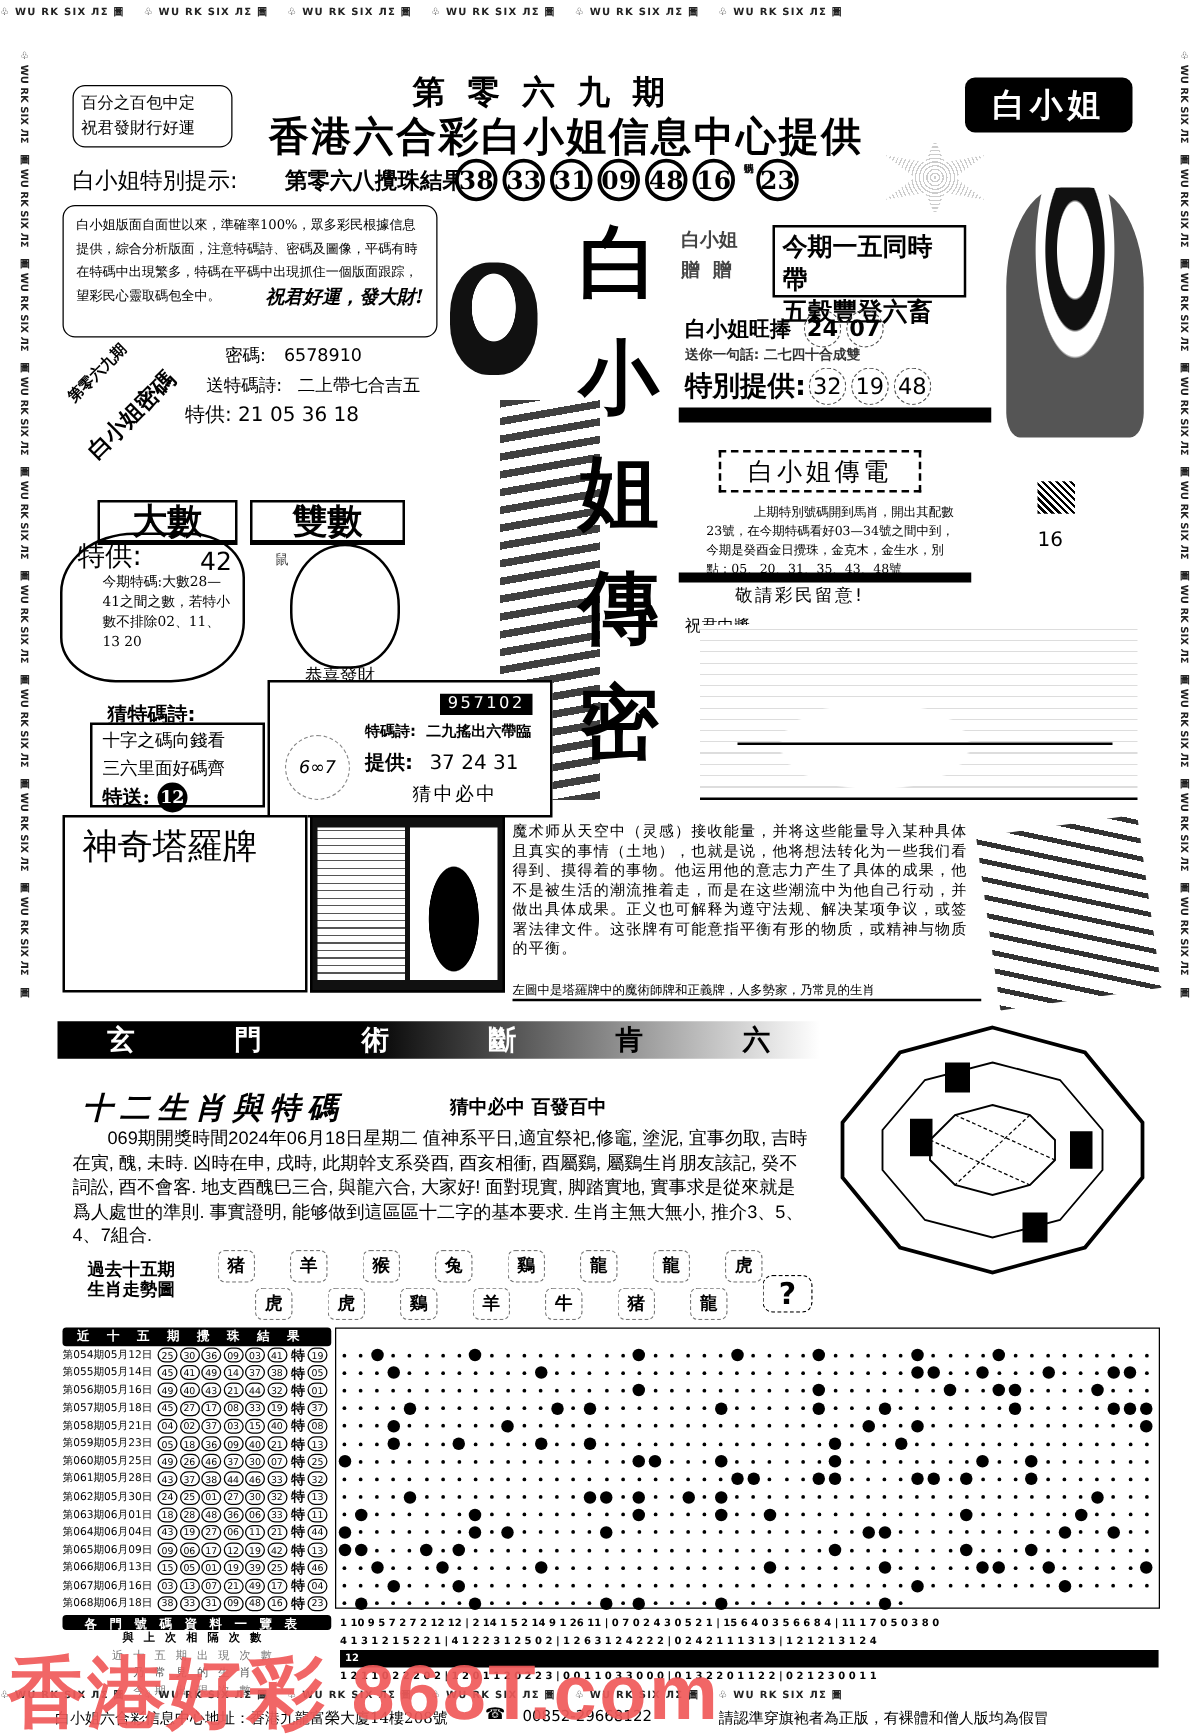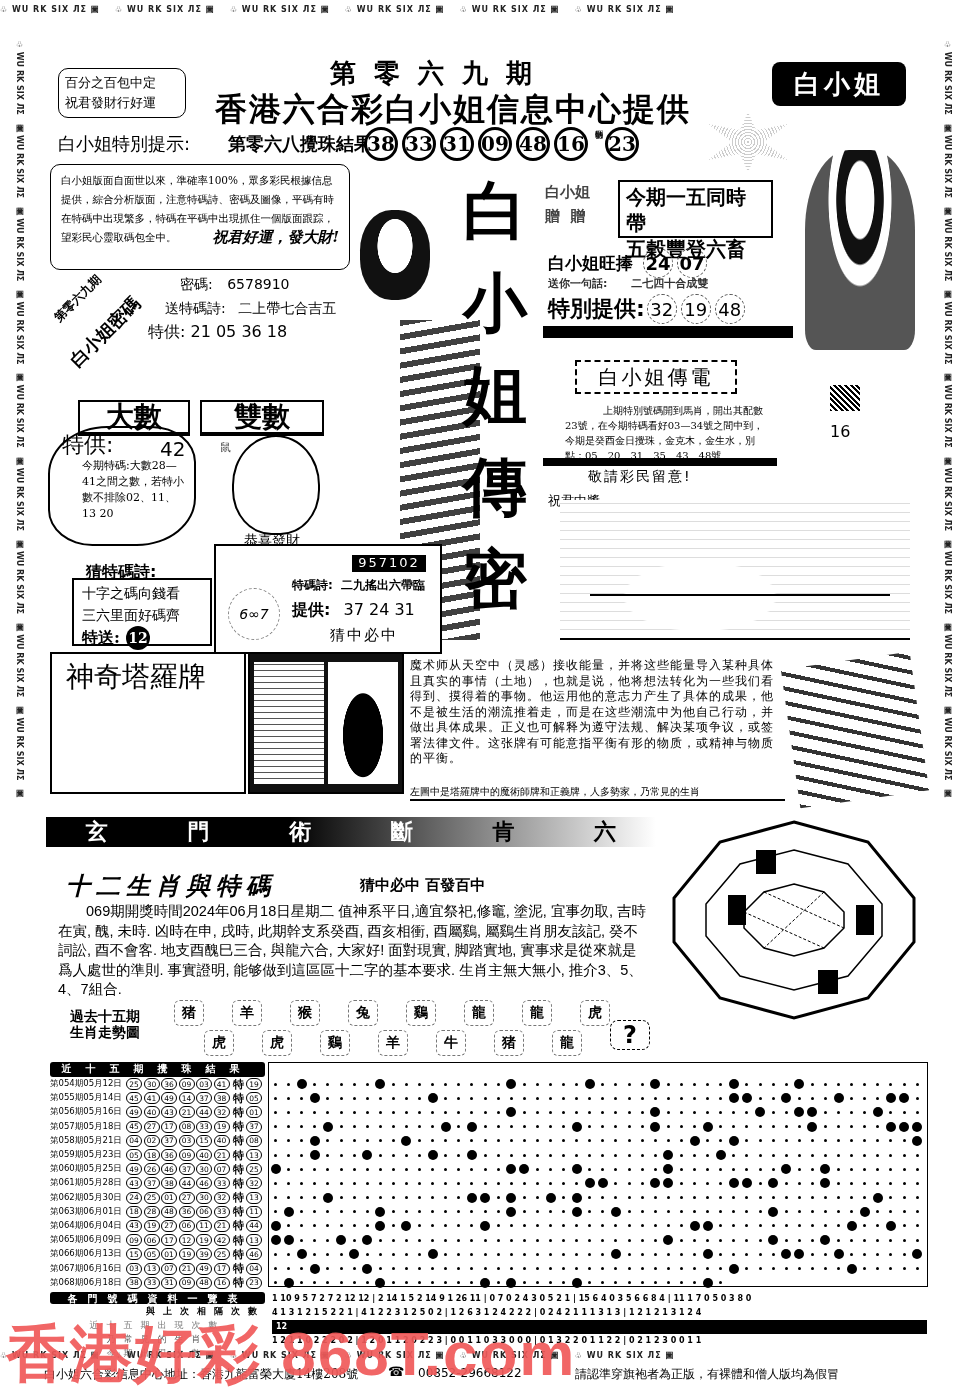--- a/index.html
+++ b/index.html
@@ -98,21 +98,21 @@
   <div>今期一五同時帶</div>
   <div>五穀豐登六畜</div>
 </div>
 <div class="abs" style="left:548px;top:248px;display:flex;align-items:center;font-size:17px;font-weight:bold">
   <span>白小姐旺捧</span>
   <span class="sball" style="margin-left:10px">24</span>
   <span class="sball">07</span>
 </div>
 <div class="abs" style="left:548px;top:276px;font-size:11px;font-weight:bold;color:#333;white-space:nowrap">
   <span>送你一句話:</span>
-  <span style="margin-left:20px">二七四十合成雙</span>
+  <span style="">二七四十合成雙</span>
 </div>
 <div class="abs" style="left:548px;top:294px;display:flex;align-items:center">
   <span style="font-size:22px;font-weight:bold">特別提供:</span>
   <span class="sball">32</span>
   <span class="sball">19</span>
   <span class="sball">48</span>
 </div>
 <div class="abs" style="left:543px;top:326px;width:250px;height:12px;background:#000"></div>
 
 <div class="abs" style="left:575px;top:360px;width:162px;height:34px;border:2px dashed #000;display:flex;align-items:center;justify-content:center;font-size:20px;letter-spacing:3px">白小姐傳電</div>
@@ -386,21 +386,21 @@
         <span class="n">33</span>
         <span class="n">31</span>
         <span class="n">09</span>
         <span class="n">48</span>
         <span class="n">16</span>
         <span class="te">特</span>
         <span class="n">23</span>
       </div>
     </div>
   <div class="black" style="height:12px;font-size:10px;font-weight:bold;letter-spacing:10px;text-align:center;border-radius:3px;margin-top:2px">各門號碼資料一覽表</div>
-  <div style="font-size:9px;font-weight:bold;letter-spacing:8px;text-align:right;line-height:14px">與上次相隔次數</div>
+  <div style="font-size:9px;font-weight:bold;letter-spacing:8px;text-align:center;line-height:14px">與上次相隔次數</div>
   <div style="font-size:9px;letter-spacing:8px;text-align:center;line-height:14px;color:#777">近十五期出現次數</div>
   <div style="font-size:9px;letter-spacing:8px;text-align:center;line-height:14px;color:#555">乃常見的生肖</div>
   <div style="font-size:9px;letter-spacing:8px;text-align:center;line-height:14px;color:#777">今期出現次數</div>
 </div>
 <div class="abs" style="left:268px;top:1062px;width:660px;height:225px;border:1px solid #000">
   <div id="dot-grid" class="grid" style="margin-top:14px">
       <div class="dot">
         <i></i>
       </div>
       <div class="dot">

